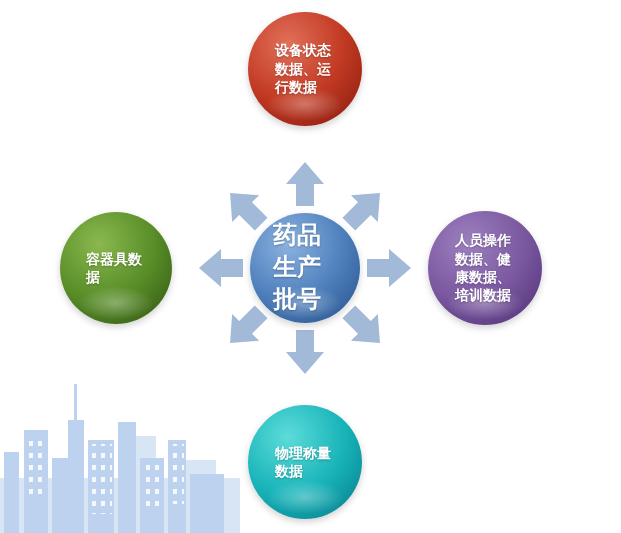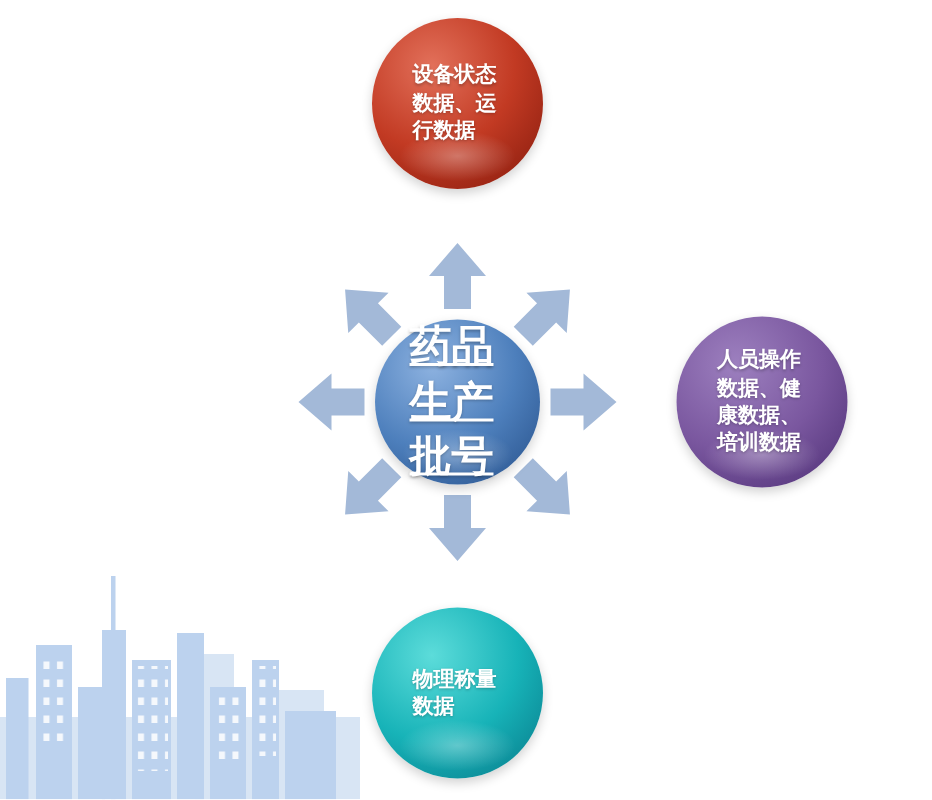--- a/index.html
+++ b/index.html
@@ -58,34 +58,33 @@
     z-index: 1;
     display: block;
     width: 60px;
     word-break: break-all;
     text-shadow: 0 1px 2px rgba(0,0,0,0.25);
   }
   .lbl-center { width: 64px; }
 
   .node-center {
     left: 250px; top: 213px; width: 110px; height: 110px;
-    font-size: 28px;
+    font-size: 24px;
     background: radial-gradient(circle at 35% 28%, #8db2e0 0%, #4d7fbc 52%, #2f5a94 88%);
-    text-decoration: underline;
   }
   .node-equipment {
     left: 248px; top: 12px; width: 114px; height: 114px;
     background: radial-gradient(circle at 35% 28%, #e2705a 0%, #c23a23 50%, #8f1f10 90%);
   }
   .node-environment {
     left: 392px; top: 78px; width: 112px; height: 112px;
     background: radial-gradient(circle at 35% 28%, #bcd964 0%, #8cb531 52%, #5f7f1d 90%);
   }
   .node-personnel {
-    left: 451px; top: 211px; width: 114px; height: 114px;
+    left: 428px; top: 211px; width: 114px; height: 114px;
     background: radial-gradient(circle at 35% 28%, #9d80bf 0%, #7a579f 52%, #55367c 90%);
   }
   .node-formula {
     left: 388px; top: 358px; width: 104px; height: 104px;
     background: radial-gradient(circle at 35% 28%, #4a6ca8 0%, #2a4679 52%, #17264a 90%);
   }
   .node-weighing {
     left: 248px; top: 405px; width: 114px; height: 114px;
     background: radial-gradient(circle at 35% 28%, #5cdcda 0%, #17b3b8 52%, #0a8391 90%);
   }
@@ -157,14 +156,17 @@
 
   <div class="node node-equipment">
     <span class="lbl">设备状态数据、运行数据</span>
   </div>
   <div class="node node-personnel">
     <span class="lbl">人员操作数据、健康数据、培训数据</span>
   </div>
   <div class="node node-weighing">
     <span class="lbl">物理称量数据</span>
   </div>
+  <div class="node node-container">
+    <span class="lbl">容器具数据</span>
+  </div>
 
 </div>
 
 </body></html>

